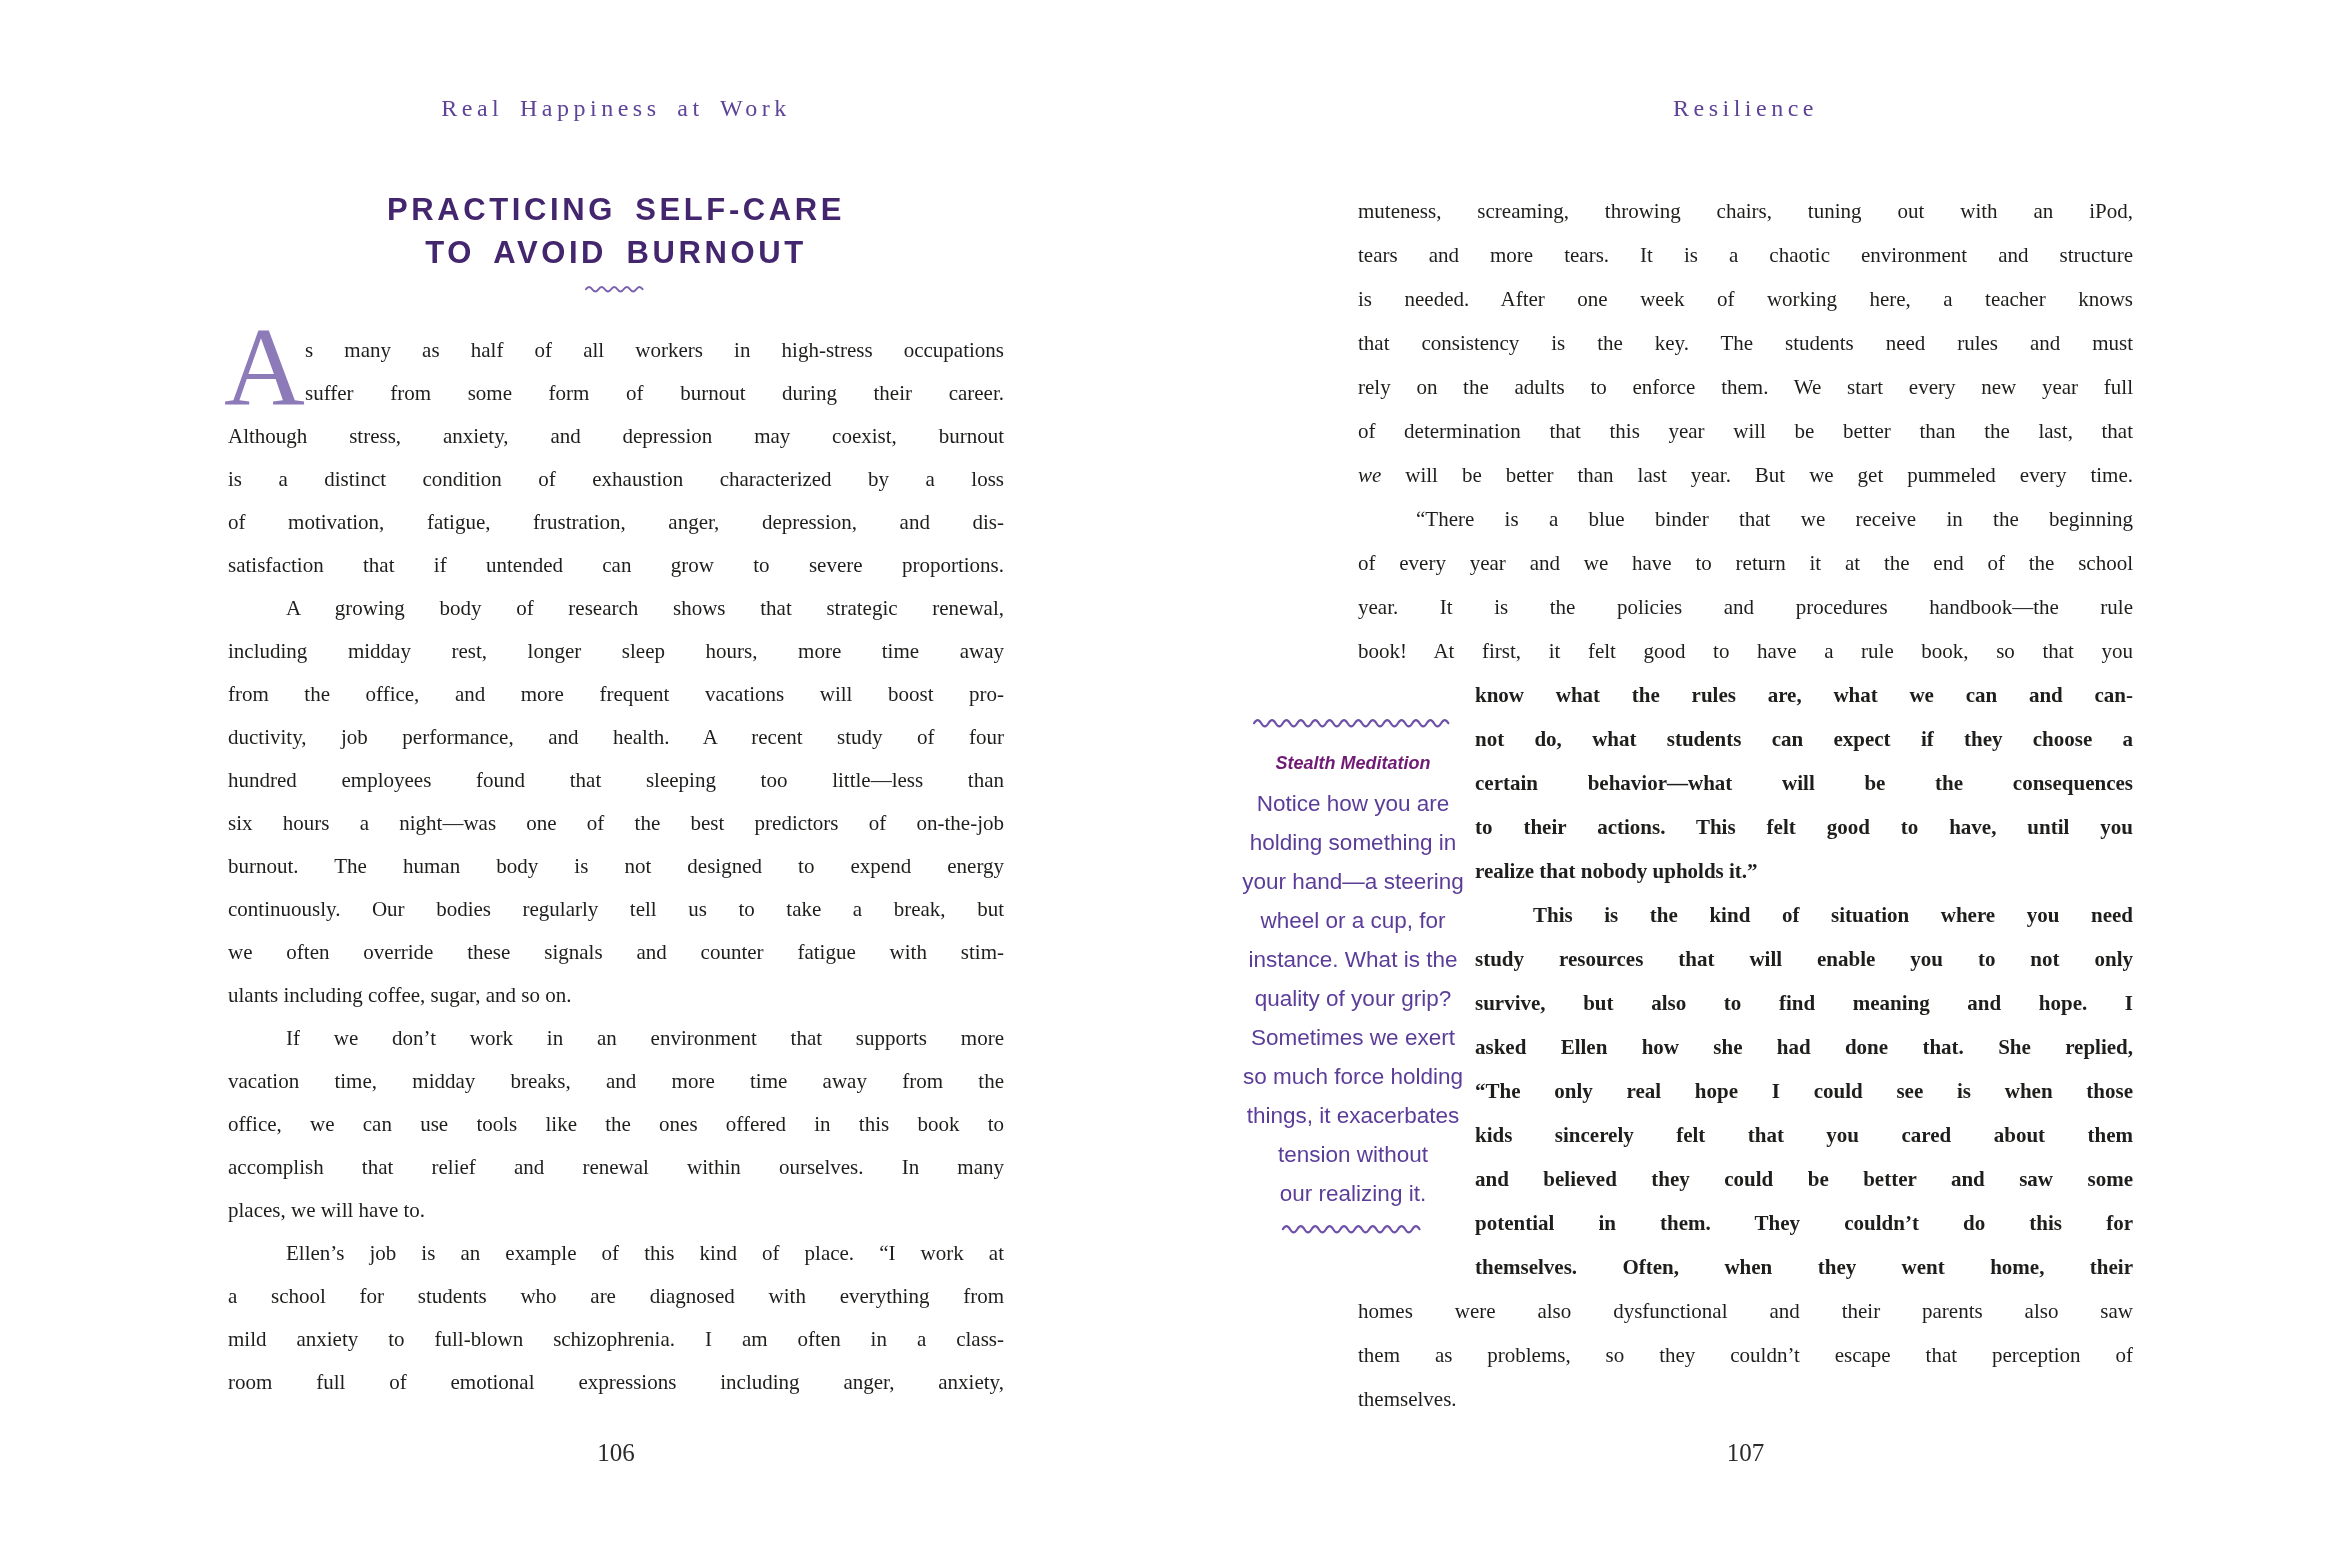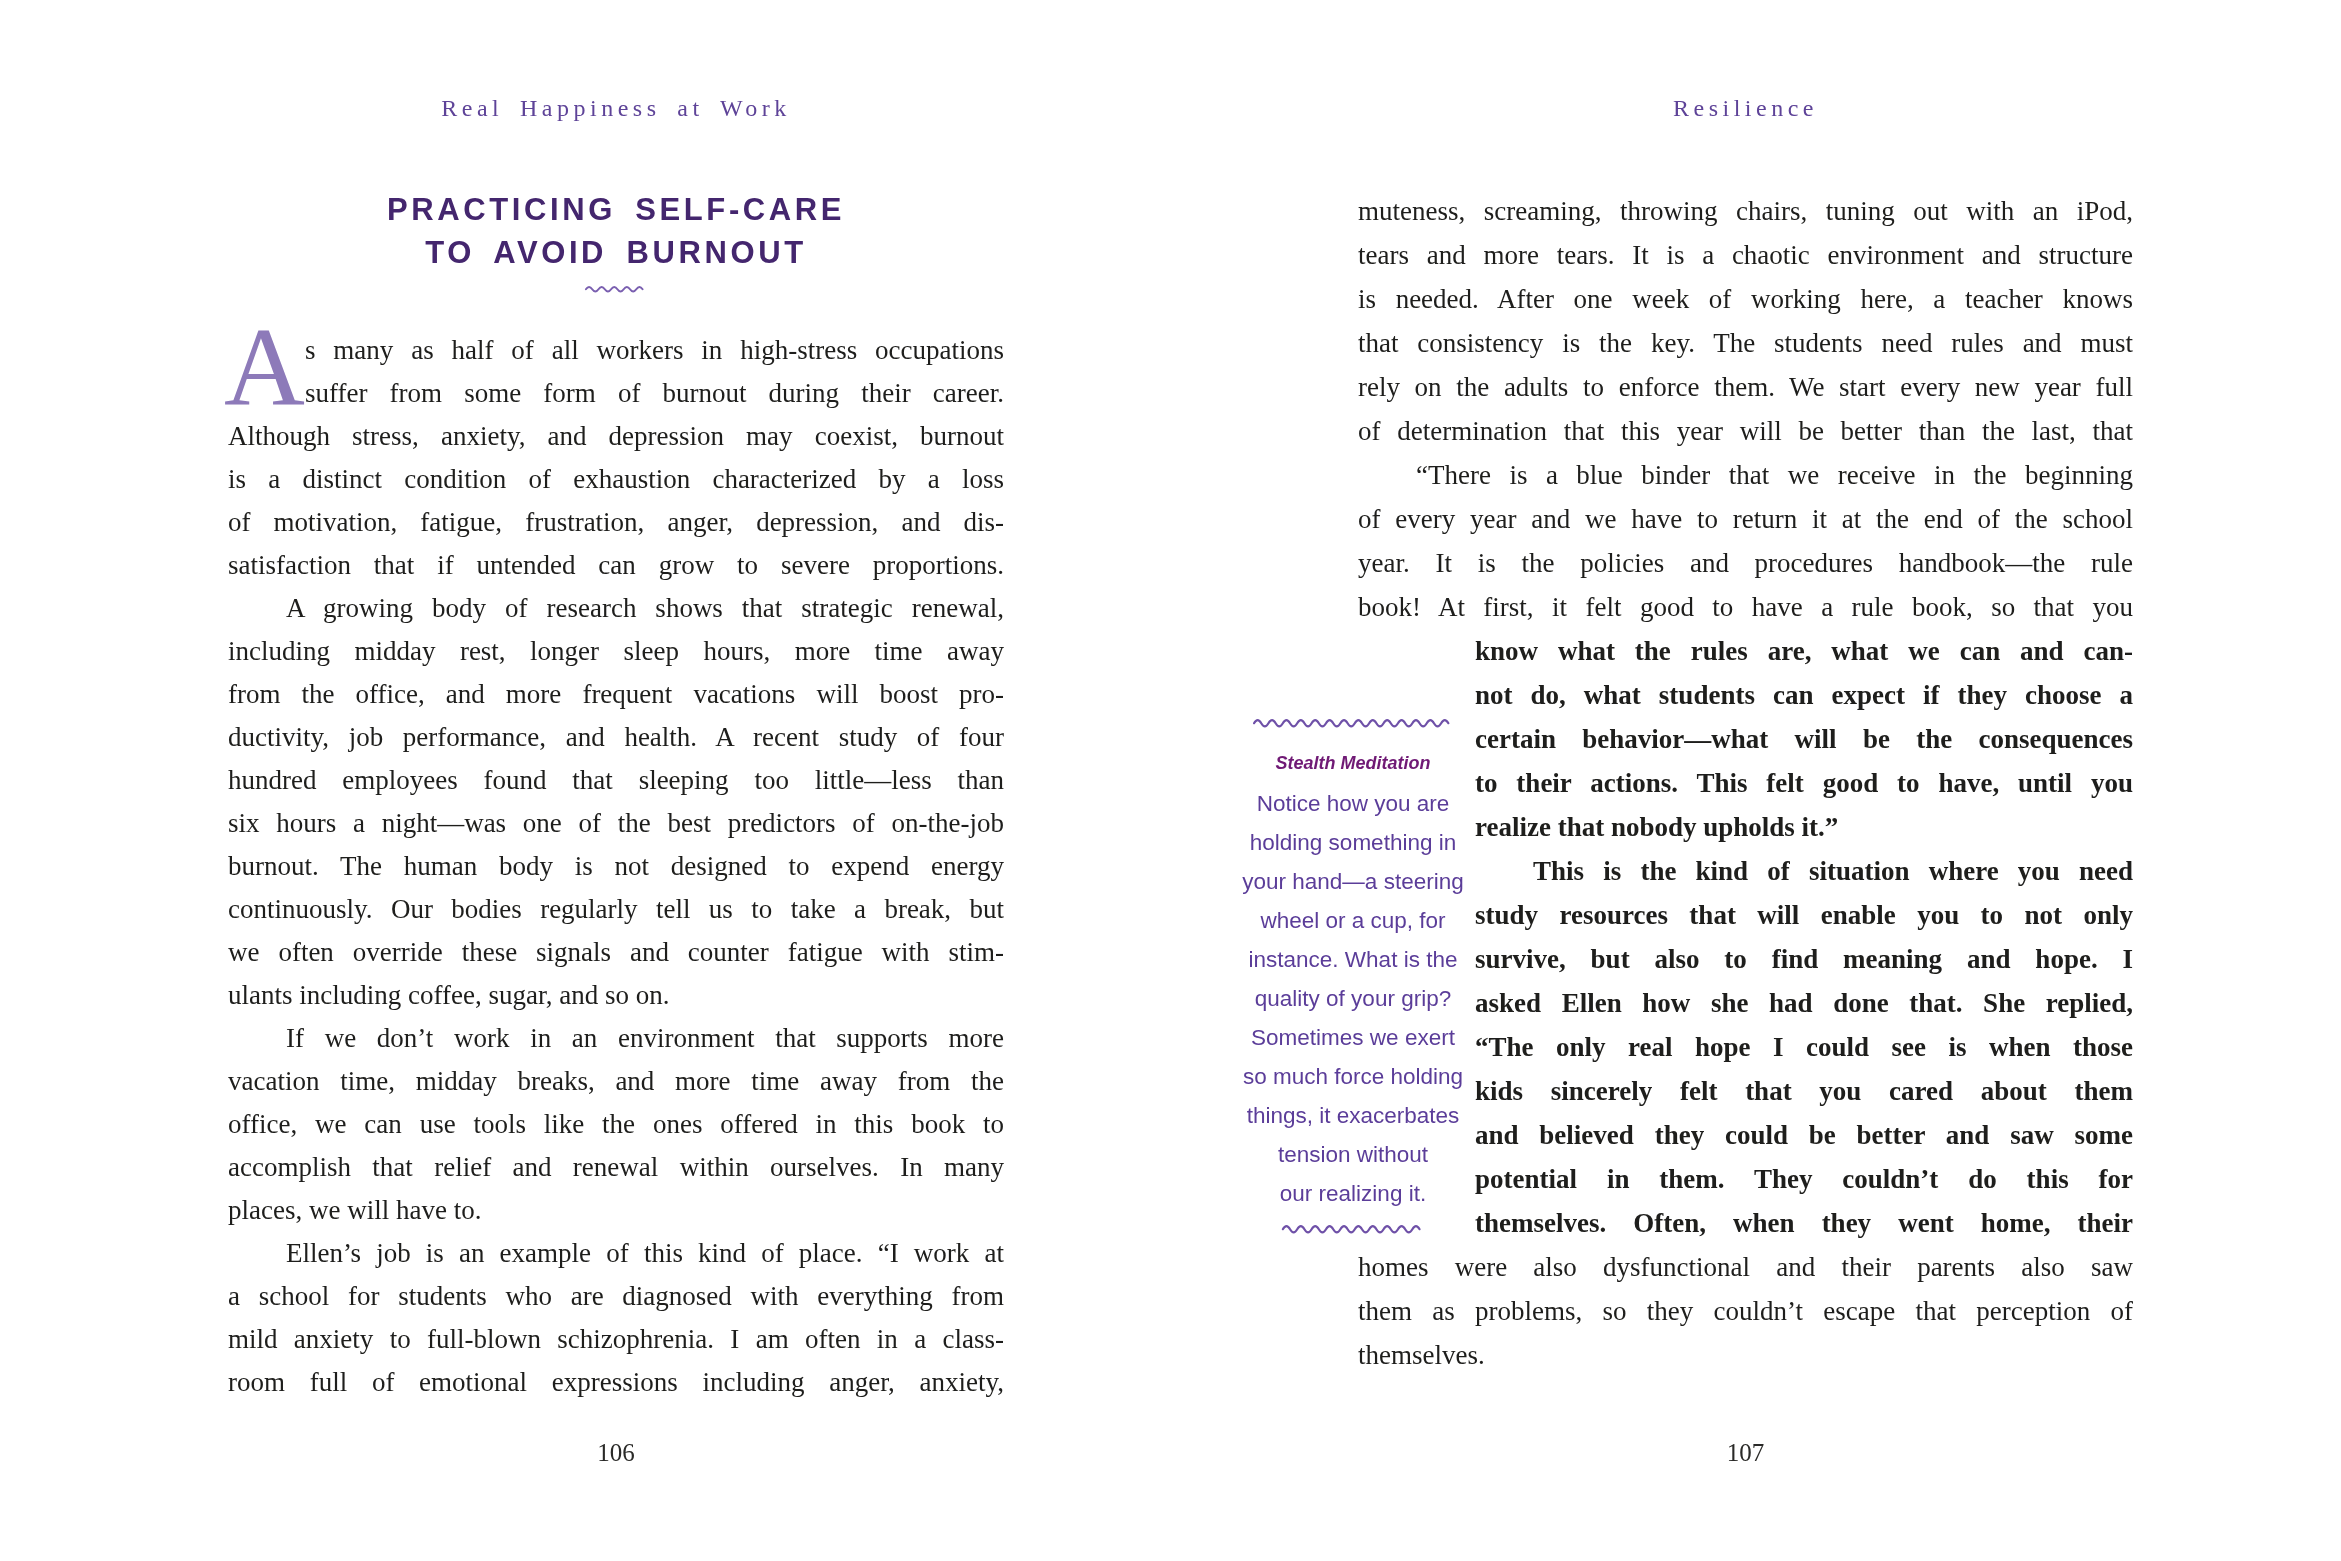--- a/index.html
+++ b/index.html
@@ -25,21 +25,21 @@
   .dropcap {
     position:absolute; left:224px; top:311px;
     font-size:112px; line-height:1; color:#8d7ab9; font-family:"Liberation Serif", serif;
   }
 
   .body-col { position:absolute; }
   #left-body  { left:228px;  top:329px; width:776px; }
   #right-body { left:1358px; top:189px; width:775px; }
 
   .bline {
-    height:43px; line-height:43px; font-size:27px;
+    height:43px; line-height:43px; font-size:21px;
     text-align:justify; text-align-last:justify;
   }
   #right-body .bline { height:44px; line-height:44px; }
   .bline.end   { text-align-last:left; }
   .bline.indent{ text-indent:58px; }
   .bline.wrap  { margin-left:117px;font-weight:bold; }
   .bline.dc    { margin-left:77px; }
   .bline em    { font-style:italic; }
 
   .sidebar {
@@ -112,20 +112,21 @@
 
   <div class="running-head" id="rp-head">Resilience</div>
 
   <div class="body-col" id="right-body">
       <div class="bline">muteness, screaming, throwing chairs, tuning out with an iPod,</div>
       <div class="bline">tears and more tears. It is a chaotic environment and structure</div>
       <div class="bline">is needed. After one week of working here, a teacher knows</div>
       <div class="bline">that consistency is the key. The students need rules and must</div>
       <div class="bline">rely on the adults to enforce them. We start every new year full</div>
       <div class="bline">of determination that this year will be better than the last, that</div>
+      <div class="bline"><em>we</em> will be better than last year. But we get pummeled every time.</div>
       <div class="bline indent">“There is a blue binder that we receive in the beginning</div>
       <div class="bline">of every year and we have to return it at the end of the school</div>
       <div class="bline">year. It is the policies and procedures handbook—the rule</div>
       <div class="bline">book! At first, it felt good to have a rule book, so that you</div>
       <div class="bline wrap">know what the rules are, what we can and can-</div>
       <div class="bline wrap">not do, what students can expect if they choose a</div>
       <div class="bline wrap">certain behavior—what will be the consequences</div>
       <div class="bline wrap">to their actions. This felt good to have, until you</div>
       <div class="bline wrap end">realize that nobody upholds it.”</div>
       <div class="bline wrap indent">This is the kind of situation where you need</div>

